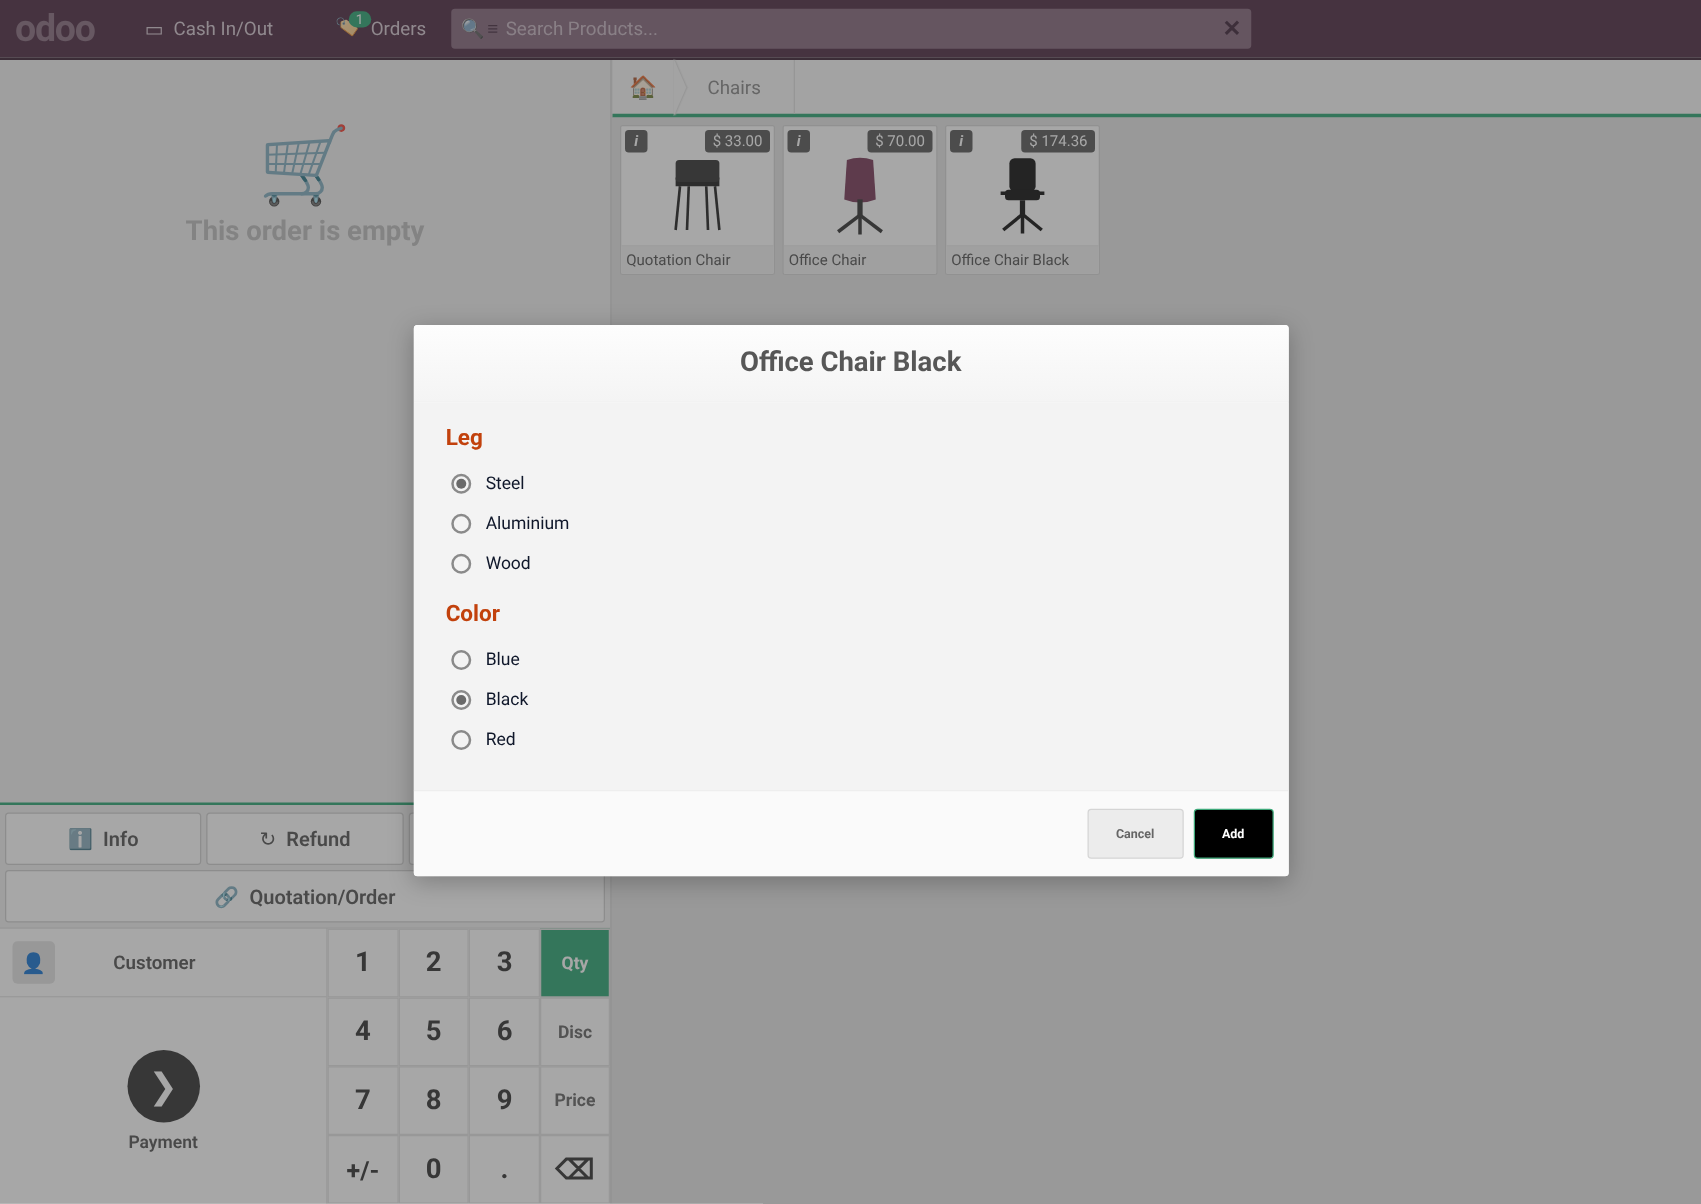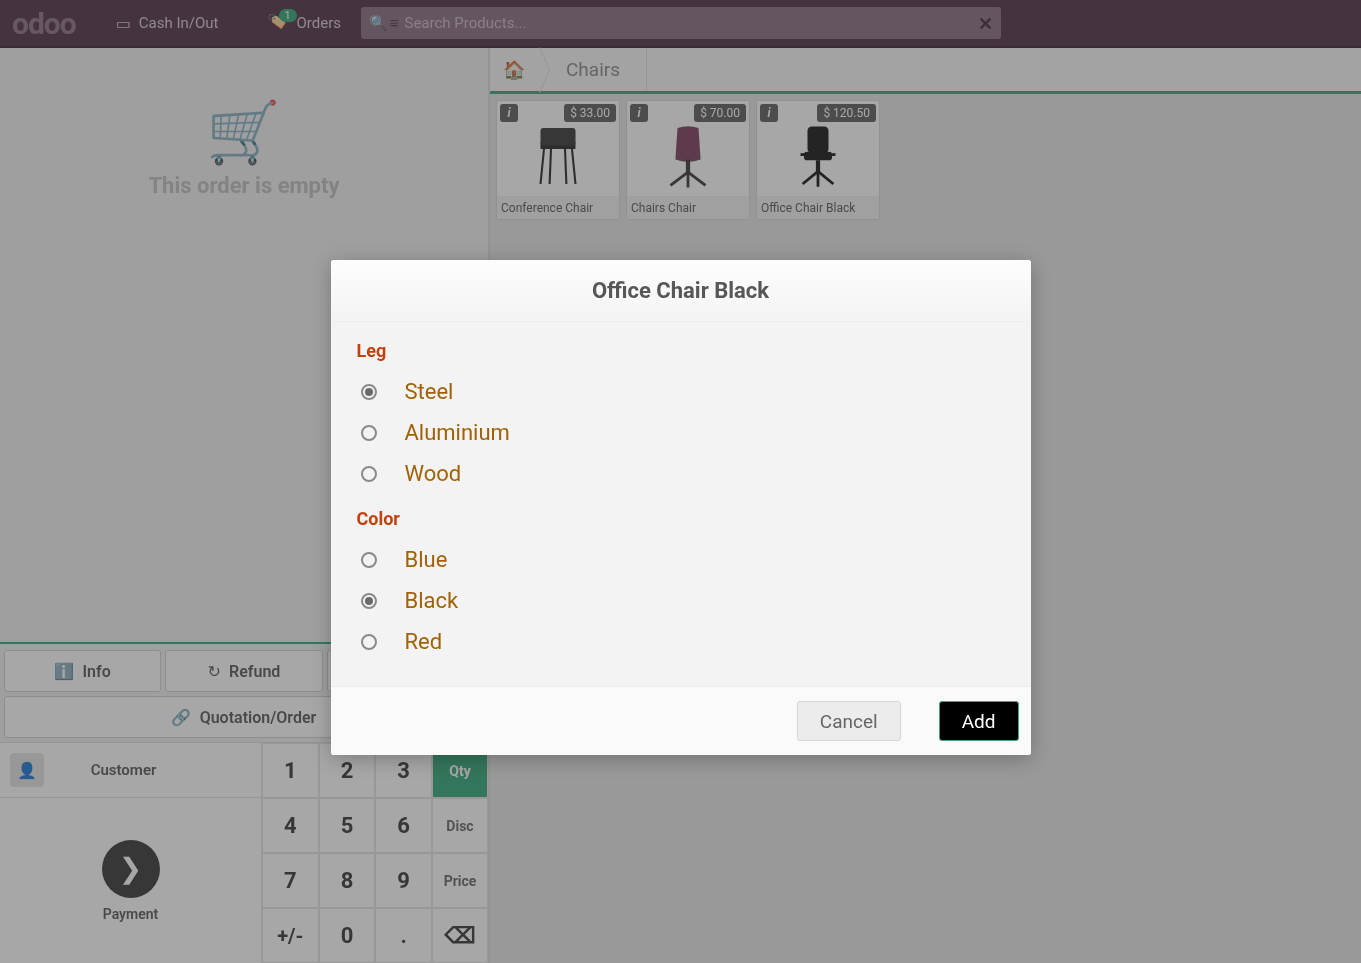--- a/index.html
+++ b/index.html
@@ -137,21 +137,21 @@
   .bc-home {
     width: 50px; height: 100%; display:flex; align-items:center; justify-content:center;
     border-right:1px solid #e0e0e0; color:#6b6b6b; font-size:18px; cursor:pointer;
     position:relative;
   }
   .bc-home::after{
     content:""; position:absolute; right:-10px; top:50%; transform:translateY(-50%);
     border-left:10px solid #f7f7f7; border-top:23px solid transparent; border-bottom:23px solid transparent;
     filter: drop-shadow(1px 0 0 #e0e0e0);
   }
-  .bc-item { padding:0 26px; height:100%; display:flex; align-items:center; color:#888; font-size:19px; border-right:1px solid #e0e0e0; cursor:pointer;}
+  .bc-item { padding:0 26px; height:100%; display:flex; align-items:center; color:#888; font-size:15px; border-right:1px solid #e0e0e0; cursor:pointer;}
   .products {
     flex:1; padding:6px; display:flex; gap:6px; align-items:flex-start; flex-wrap:wrap;
     background:#e6e6e6;
   }
   .product {
     width: 124px; height: 120px; background:#fff; border:1px solid #d8d8d8; border-radius:2px;
     position:relative; cursor:pointer; overflow:hidden; display:flex; flex-direction:column; justify-content:space-between;
   }
   .product .info-i {
     position:absolute; top:3px; left:3px; width:18px; height:18px; background:#595959; color:#fff;
@@ -177,34 +177,34 @@
     overflow:hidden;
   }
   .dialog .title {
     text-align:center; font-size:22px; font-weight:700; color:#575757; padding:18px 0;
     border-bottom:1px solid #eee; background:linear-gradient(#fdfdfd,#f4f4f4);
   }
   .dialog .body { padding: 18px 26px 10px; background:#f3f3f3; }
   .attr-group { margin-bottom: 14px; }
   .attr-name { font-size:18px; font-weight:700; color:#c2410c; margin-bottom: 10px;}
   .radio-row {
-    display:flex; align-items:center; gap:28px; padding:8px 4px; cursor:pointer;
-    color:#a16207; font-size:22px;
+    display:flex; align-items:center; gap:12px; padding:8px 4px; cursor:pointer;
+    color:#0f172a; font-size:14px;
   }
   .radio {
     width:16px; height:16px; border:2px solid #8a8a8a; border-radius:50%; display:inline-flex;
     align-items:center; justify-content:center; flex-shrink:0;
   }
   .radio.sel::after { content:""; width:8px; height:8px; border-radius:50%; background:#6a6a6a;}
   .dialog .footer {
     display:flex; justify-content:flex-end; gap:8px; padding:14px 12px; background:#fafafa; border-top:1px solid #eee;
   }
   .dlg-btn {
-    height:40px; padding:0 22px; border-radius:3px; font-size:19px; font-weight:400; cursor:pointer;
-    display:flex; align-items:center;margin-left:30px;
+    height:40px; padding:0 22px; border-radius:3px; font-size:10px; font-weight:700; cursor:pointer;
+    display:flex; align-items:center;
   }
   .btn-cancel { background:#ececec; color:#666; border:1px solid #d5d5d5;}
   .btn-add { background:#000000; color:#fff; border:1px solid #3ea97a;}
 </style>
 </head>
 <body>
 
 <div class="topbar">
   <div class="logo">odoo</div>
 
@@ -309,41 +309,41 @@
         <div class="img">
           <svg class="chair" viewBox="0 0 100 100">
               <rect x="25" y="30" width="50" height="10" fill="#222"></rect>
               <rect x="25" y="10" width="50" height="25" fill="#333" rx="4"></rect>
               <line x1="30" y1="40" x2="25" y2="90" stroke="#222" stroke-width="3"></line>
               <line x1="70" y1="40" x2="75" y2="90" stroke="#222" stroke-width="3"></line>
               <line x1="40" y1="40" x2="38" y2="90" stroke="#222" stroke-width="3"></line>
               <line x1="60" y1="40" x2="62" y2="90" stroke="#222" stroke-width="3"></line>
             </svg>
         </div>
-        <div class="name">Conference Chair</div>
+        <div class="name">Quotation Chair</div>
       </div>
 
       <div class="product">
         <div class="info-i">i</div>
         <div class="price">$ 70.00</div>
         <div class="img">
           <svg class="chair" viewBox="0 0 100 100">
               <path d="M35 10 Q50 5 65 10 L68 55 Q50 62 32 55 Z" fill="#7a3b5a"></path>
               <rect x="47" y="55" width="6" height="18" fill="#333"></rect>
               <line x1="50" y1="73" x2="25" y2="92" stroke="#333" stroke-width="4"></line>
               <line x1="50" y1="73" x2="50" y2="95" stroke="#333" stroke-width="4"></line>
               <line x1="50" y1="73" x2="75" y2="92" stroke="#333" stroke-width="4"></line>
             </svg>
         </div>
-        <div class="name">Chairs Chair</div>
+        <div class="name">Office Chair</div>
       </div>
 
       <div class="product">
         <div class="info-i">i</div>
-        <div class="price">$ 120.50</div>
+        <div class="price">$ 174.36</div>
         <div class="img">
           <svg class="chair" viewBox="0 0 100 100">
               <rect x="35" y="8" width="30" height="38" rx="6" fill="#111"></rect>
               <rect x="30" y="44" width="40" height="12" rx="4" fill="#111"></rect>
               <rect x="25" y="46" width="8" height="4" fill="#111"></rect>
               <rect x="67" y="46" width="8" height="4" fill="#111"></rect>
               <rect x="47" y="56" width="6" height="16" fill="#111"></rect>
               <line x1="50" y1="72" x2="28" y2="90" stroke="#111" stroke-width="4"></line>
               <line x1="50" y1="72" x2="50" y2="94" stroke="#111" stroke-width="4"></line>
               <line x1="50" y1="72" x2="72" y2="90" stroke="#111" stroke-width="4"></line>

